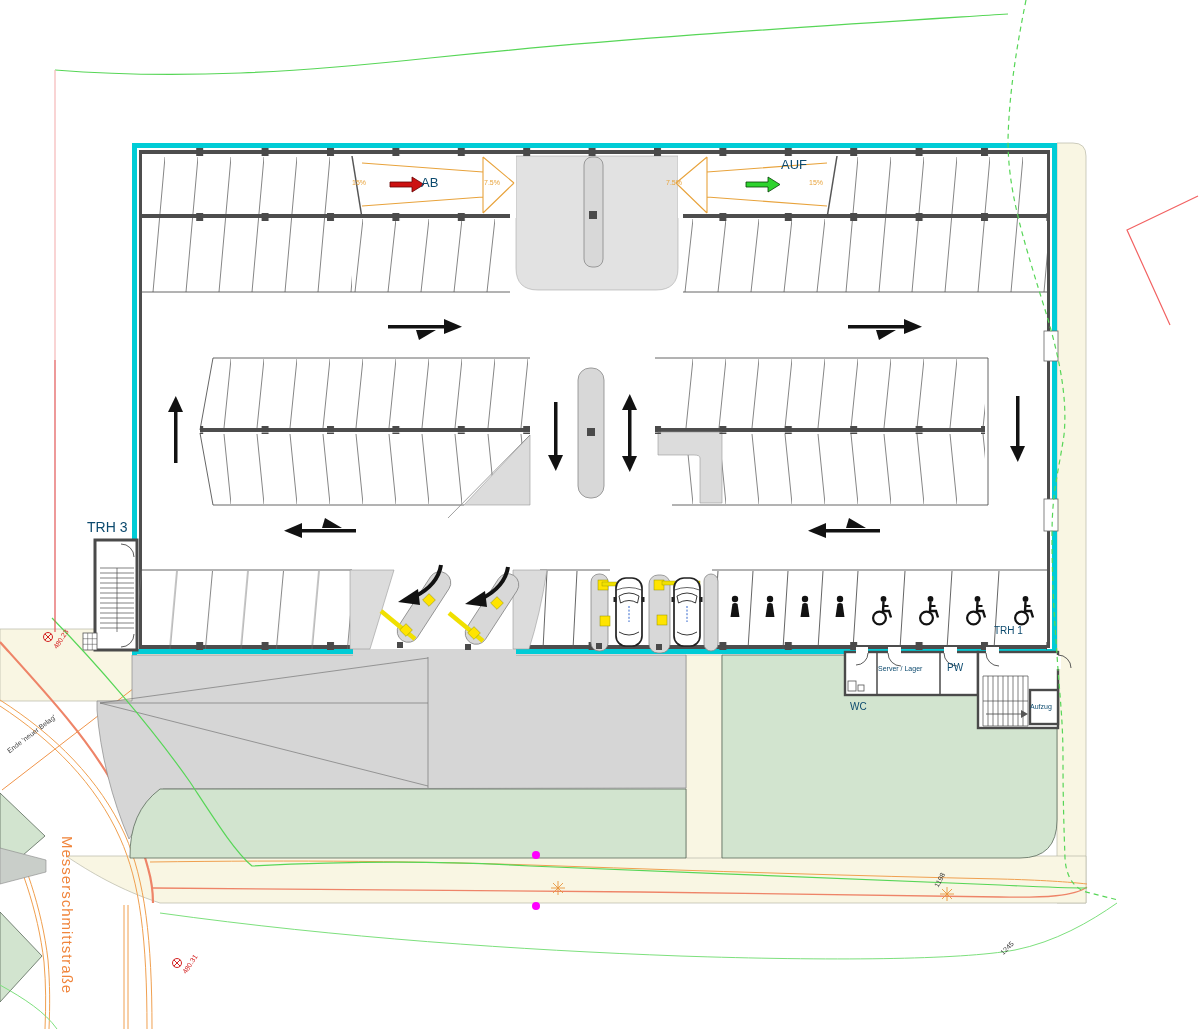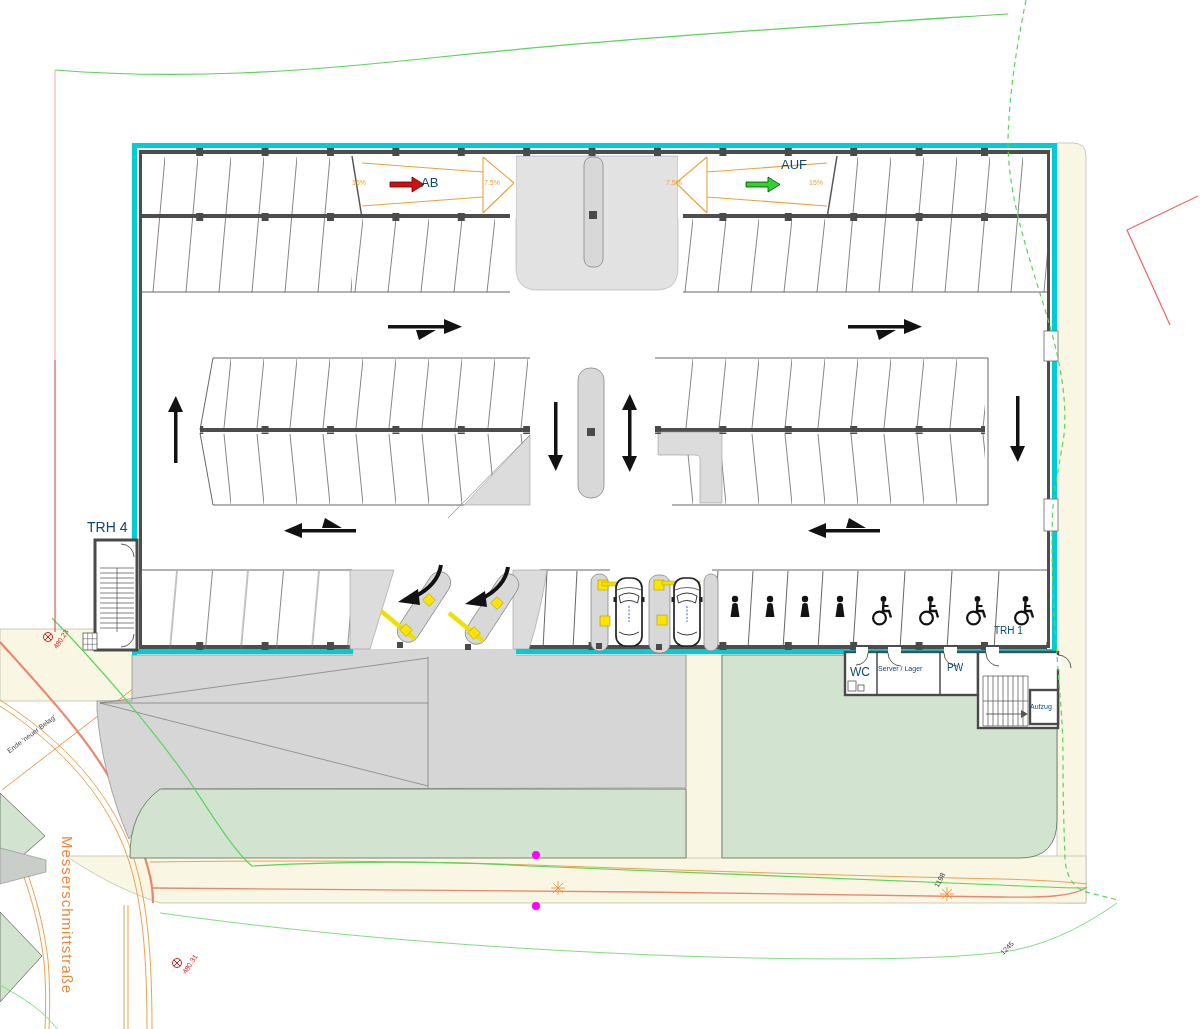--- a/index.html
+++ b/index.html
@@ -28,21 +28,21 @@
   
   .lbl{position:absolute;color:#0c4a6e;white-space:nowrap;line-height:1;}
   .lbl-ab{left:421px;top:176px;font-size:13px}
   .lbl-auf{left:781px;top:158px;font-size:13px}
   .lbl-s1{left:352px;top:179px;font-size:7px;color:var(--ramp_marking_orange)}
   .lbl-s2{left:484px;top:179px;font-size:7px;color:var(--ramp_marking_orange)}
   .lbl-s3{left:666px;top:179px;font-size:7px;color:var(--ramp_marking_orange)}
   .lbl-s4{left:809px;top:179px;font-size:7px;color:var(--ramp_marking_orange)}
   .lbl-trh2{left:87px;top:520px;font-size:14px}
   .lbl-trh1{left:994px;top:626px;font-size:10px}
-  .lbl-wc{left:850px;top:666px;font-size:12px}
+  .lbl-wc{left:850px;top:702px;font-size:10px}
   .lbl-server{left:878px;top:665px;font-size:7px}
   .lbl-pw{left:947px;top:663px;font-size:10px}
   .lbl-aufzug{left:1030px;top:703px;font-size:7px}
   .lbl-street{left:60px;top:836px;font-size:15px;color:var(--street_label_orange);
               writing-mode:vertical-rl;letter-spacing:1px}
   .lbl-ende{left:8px;top:748px;font-size:7px;color:#444;transform:rotate(-37deg);transform-origin:0 50%}
   .lbl-m1{left:52px;top:646px;font-size:7px;color:var(--survey_marker_red);transform:rotate(-56deg);transform-origin:0 0}
   .lbl-m2{left:181px;top:971px;font-size:7px;color:var(--survey_marker_red);transform:rotate(-56deg);transform-origin:0 0}
   .lbl-d1{left:933px;top:885px;font-size:7px;color:#333;transform:rotate(-63deg);transform-origin:0 0}
   .lbl-d2{left:999px;top:951px;font-size:7px;color:#333;transform:rotate(-45deg);transform-origin:0 0}
@@ -362,21 +362,21 @@
     <use href="#ast" transform="translate(947,894)"></use>
   </g>
 </svg>
 
 <div class="lbl lbl-ab">AB</div>
 <div class="lbl lbl-auf">AUF</div>
 <div class="lbl lbl-s1">15%</div>
 <div class="lbl lbl-s2">7.5%</div>
 <div class="lbl lbl-s3">7.5%</div>
 <div class="lbl lbl-s4">15%</div>
-<div class="lbl lbl-trh2">TRH 4</div>
+<div class="lbl lbl-trh2">TRH 3</div>
 <div class="lbl lbl-trh1">TRH 1</div>
 <div class="lbl lbl-wc">WC</div>
 <div class="lbl lbl-server">Server / Lager</div>
 <div class="lbl lbl-pw">PW</div>
 <div class="lbl lbl-aufzug">Aufzug</div>
 <div class="lbl lbl-street">Messerschmittstraße</div>
 <div class="lbl lbl-ende">Ende 'neuer Belag'</div>
 <div class="lbl lbl-m1">480.23</div>
 <div class="lbl lbl-m2">480.31</div>
 <div class="lbl lbl-d1">1198</div>

